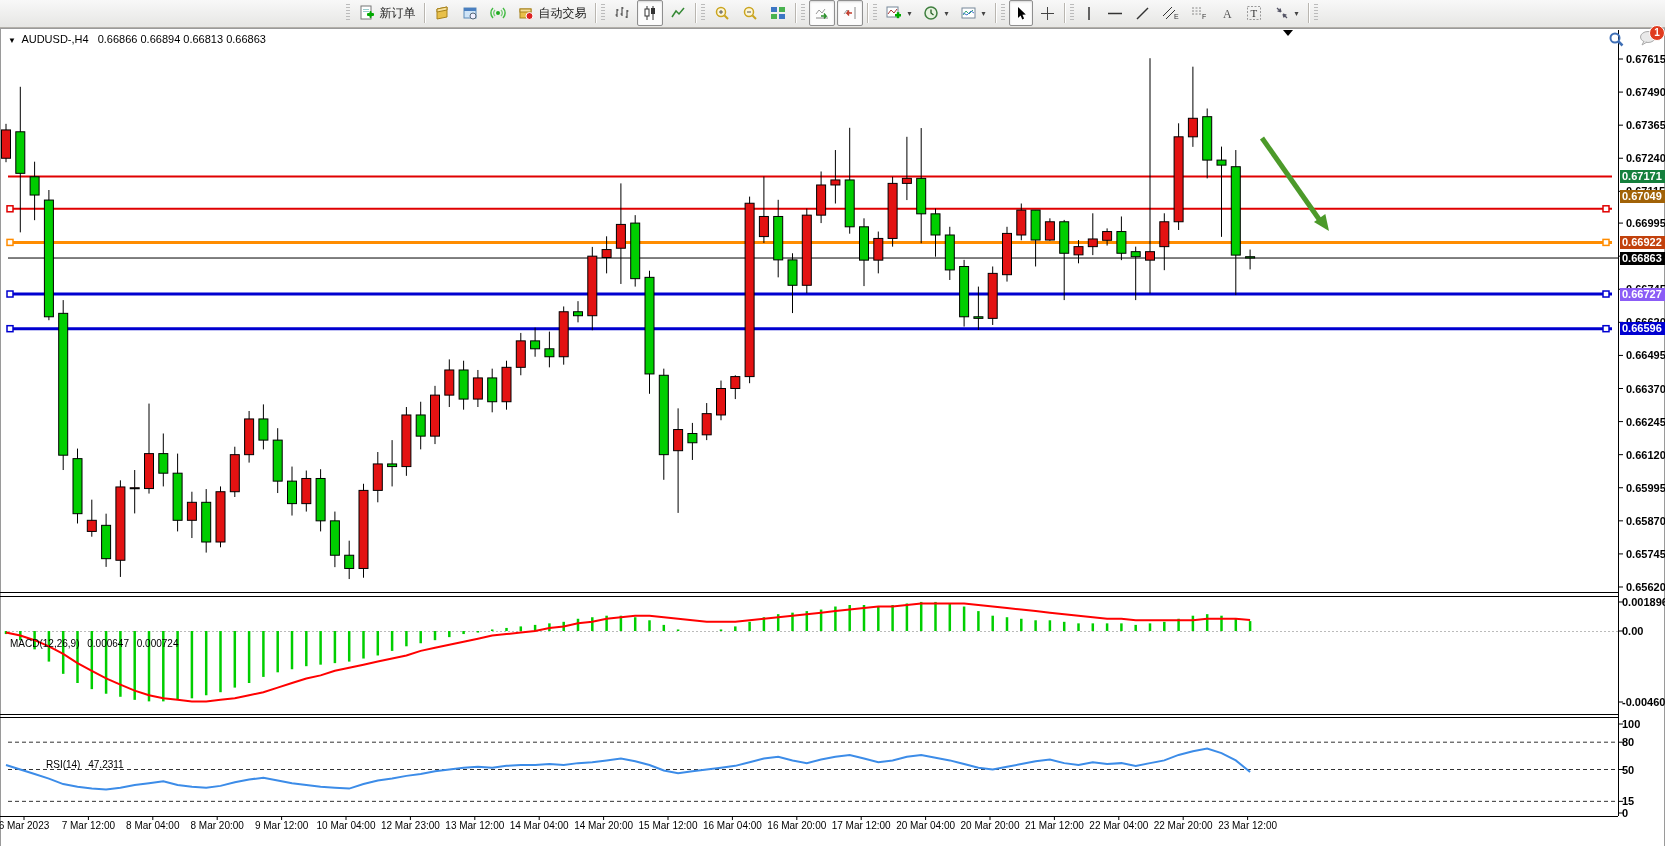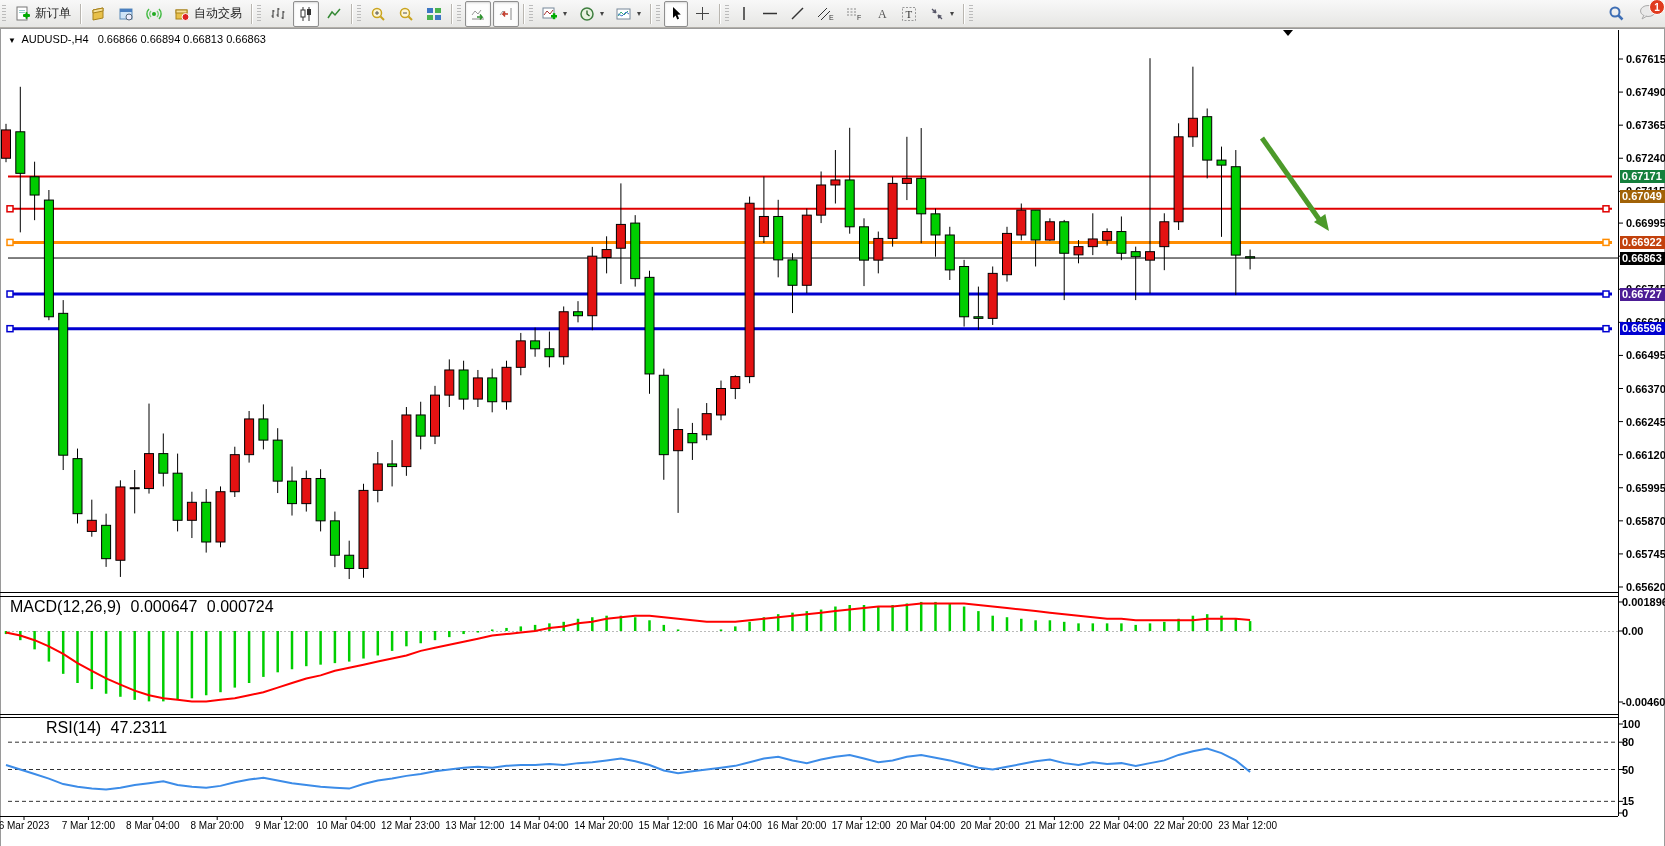--- a/index.html
+++ b/index.html
@@ -1,21 +1,21 @@
 <!DOCTYPE html>
 <html><head>
 <meta charset="utf-8">
 <style>
   html,body{margin:0;padding:0;}
   body{width:1665px;height:846px;overflow:hidden;position:relative;
        font-family:"Liberation Sans",sans-serif;background:#d6d3ce;-webkit-font-smoothing:none;}
   
   .toolbar{position:absolute;left:0;top:0;width:1665px;height:27px;
     background:linear-gradient(#f8f8f8,#e6e6e4);border-bottom:1px solid #b2afa9;
-    display:flex;align-items:center;font-size:12px;color:#222;z-index:40;}
+    display:flex;align-items:center;font-size:12px;color:#222;z-index:40;flex-direction:column;}
   .tgroup{display:flex;align-items:center;height:27px;}
   .grip{width:4px;height:18px;margin:0 3px 0 2px;
     background:repeating-linear-gradient(#bbb 0 1px,transparent 1px 3px);}
   .sep{width:1px;height:20px;background:#b9b6b0;box-shadow:1px 0 0 #fff;margin:0 3px;}
   .tbtn{display:flex;align-items:center;gap:4px;padding:2px 4px;margin:0 1px;height:20px;
     border:1px solid transparent;border-radius:2px;cursor:default;white-space:nowrap;}
   .tbtn.pressed{border:1px solid #8f8f8f;background:#fdfdfd;box-shadow:inset 0 1px 2px rgba(0,0,0,.15);}
   .tbtn svg{display:block;}
   .tfbtn{font-size:11px;color:#555;padding:2px 6px;height:17px;line-height:17px;margin:0 1px;
     border:1px solid transparent;border-radius:2px;}
@@ -26,21 +26,21 @@
   .chat-wrap{position:relative;}
   .chat-badge{position:absolute;top:-5px;right:-8px;background:#e03c1f;color:#fff;
     border-radius:50%;width:14px;height:14px;font-size:10px;font-weight:bold;
     display:flex;align-items:center;justify-content:center;border:1px solid #fff;}
   
   .chart-area{position:absolute;left:0;top:28px;width:1663px;height:817px;background:#fff;
     border:1px solid #9a9a9a;}
   #chart-svg{position:absolute;left:0;top:0;width:1665px;height:846px;z-index:5;}
   .chart-title{position:absolute;left:8px;top:33px;font-size:11px;color:#000;z-index:10;}
   .chart-title .tri{font-size:8px;margin-right:3px;}
-  .ind-label{position:absolute;left:10px;font-size:16px;color:#000;z-index:10;}
+  .ind-label{position:absolute;left:10px;font-size:10px;color:#000;z-index:10;margin-top:40px;}
   .badge{position:absolute;left:1620px;width:41px;height:13px;color:#fff;
     font-size:11px;font-weight:bold;line-height:13px;padding:0 2px;z-index:12;}
   .shift-marker{position:absolute;z-index:11;width:0;height:0;
     border-left:5px solid transparent;border-right:5px solid transparent;border-top:6px solid #000;}
 </style>
 </head>
 <body>
 
 <div class="toolbar">
   <div class="tgroup">
@@ -667,16 +667,16 @@
 <div class="ind-label" style="top:719px;padding-left:36px;">
   <span>RSI(14)</span>
   <span style="margin-left:5px;">47.2311</span>
 </div>
 
 <div id="badges">
     <div class="badge" style="top: 170.009px; background: #15803d;">0.67171</div>
     <div class="badge" style="top: 190px; background: #a16207;">0.67049</div>
     <div class="badge" style="top: 235.909px; background: #c2410c;">0.66922</div>
     <div class="badge" style="top: 251.524px; background: rgb(0, 0, 0);">0.66863</div>
-    <div class="badge" style="top: 287.518px; background: #4c1d95;">0.66727</div>
+    <div class="badge" style="top: 287.518px; background: #8b5cf6;">0.66727</div>
     <div class="badge" style="top: 322.189px; background: rgb(0, 0, 208);">0.66596</div>
   </div>
 <div class="shift-marker" id="shift-marker" style="left: 1283px; top: 30px;"></div>
 
 </body></html>

